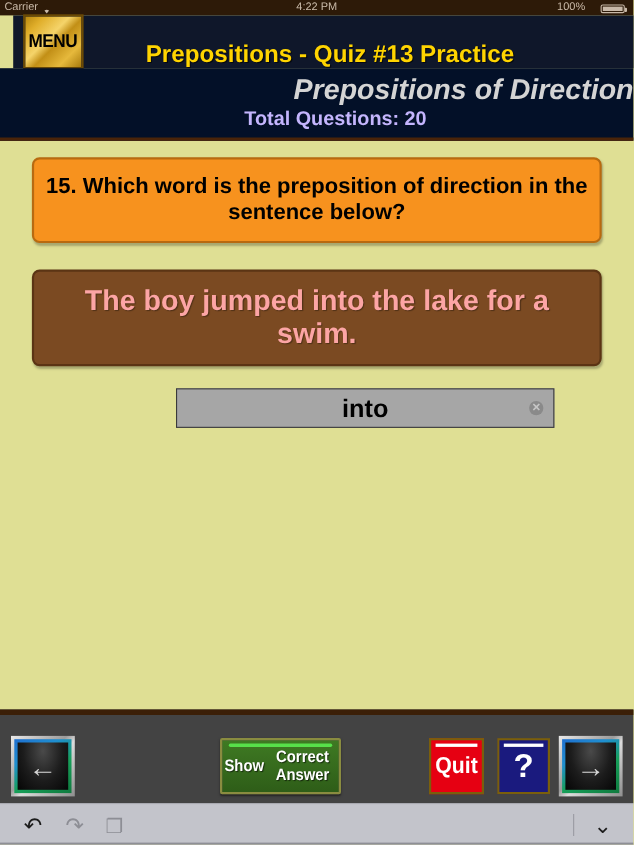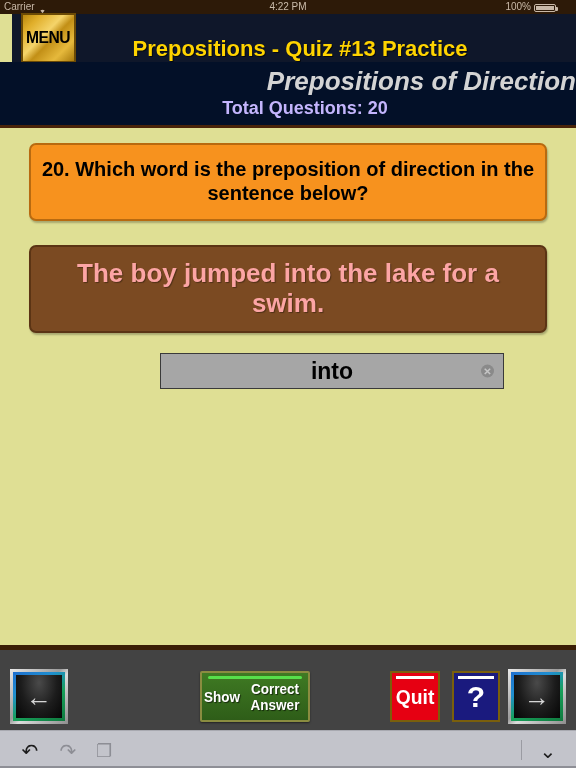--- a/index.html
+++ b/index.html
@@ -12,21 +12,21 @@
   #app { position:relative; width:576px; height:768px; }
 
   
   .statusbar{
     position:absolute; top:0; left:0; width:576px; height:14px;
     background:#2d1a08; color:#c9b9a8;
     font-size:10px; line-height:14px;
   }
   .sb-left{ position:absolute; left:4px; top:0; display:flex; align-items:center; gap:3px;}
   .sb-center{ position:absolute; left:0; width:576px; text-align:center; top:0; color:#cbbcab;}
-  .sb-right{ position:absolute; right:20px; top:0; display:flex; align-items:center; gap:3px;text-align:center;}
+  .sb-right{ position:absolute; right:8px; top:0; display:flex; align-items:center; gap:14px;text-align:center;}
   .wifi-ico{ display:inline-block; width:9px; height:8px; position:relative; top:1px;}
   .batt{ display:inline-block; width:22px; height:8px; border:1px solid #c9b9a8; border-radius:2px; position:relative; top:1px;}
   .batt::before{ content:""; position:absolute; left:1px; top:1px; bottom:1px; right:1px; background:#c9b9a8;}
   .batt::after{ content:""; position:absolute; right:-3px; top:2px; width:2px; height:4px; background:#c9b9a8; border-radius:0 1px 1px 0;}
 
   
   .header-brown{
     position:absolute; top:14px; left:12px; width:576px; height:48px;
     background:#0f172a;
   }
@@ -215,21 +215,21 @@
   </div>
 
   <div class="header-navy">
     <div class="subtitle">Prepositions of Direction</div>
     <div class="totalq">Total Questions: 20</div>
   </div>
 
   <div class="body-area">
 
     <div class="qbox">
-      <p>20. Which word is the preposition of direction in the sentence below?</p>
+      <p>15. Which word is the preposition of direction in the sentence below?</p>
     </div>
 
     <div class="sbox">
       <p>The boy jumped into the lake for a swim.</p>
     </div>
 
     <div class="answer-wrap">
       <div class="answer-field">
         <span class="val">into</span>
         <span class="clear-ico">✕</span>

